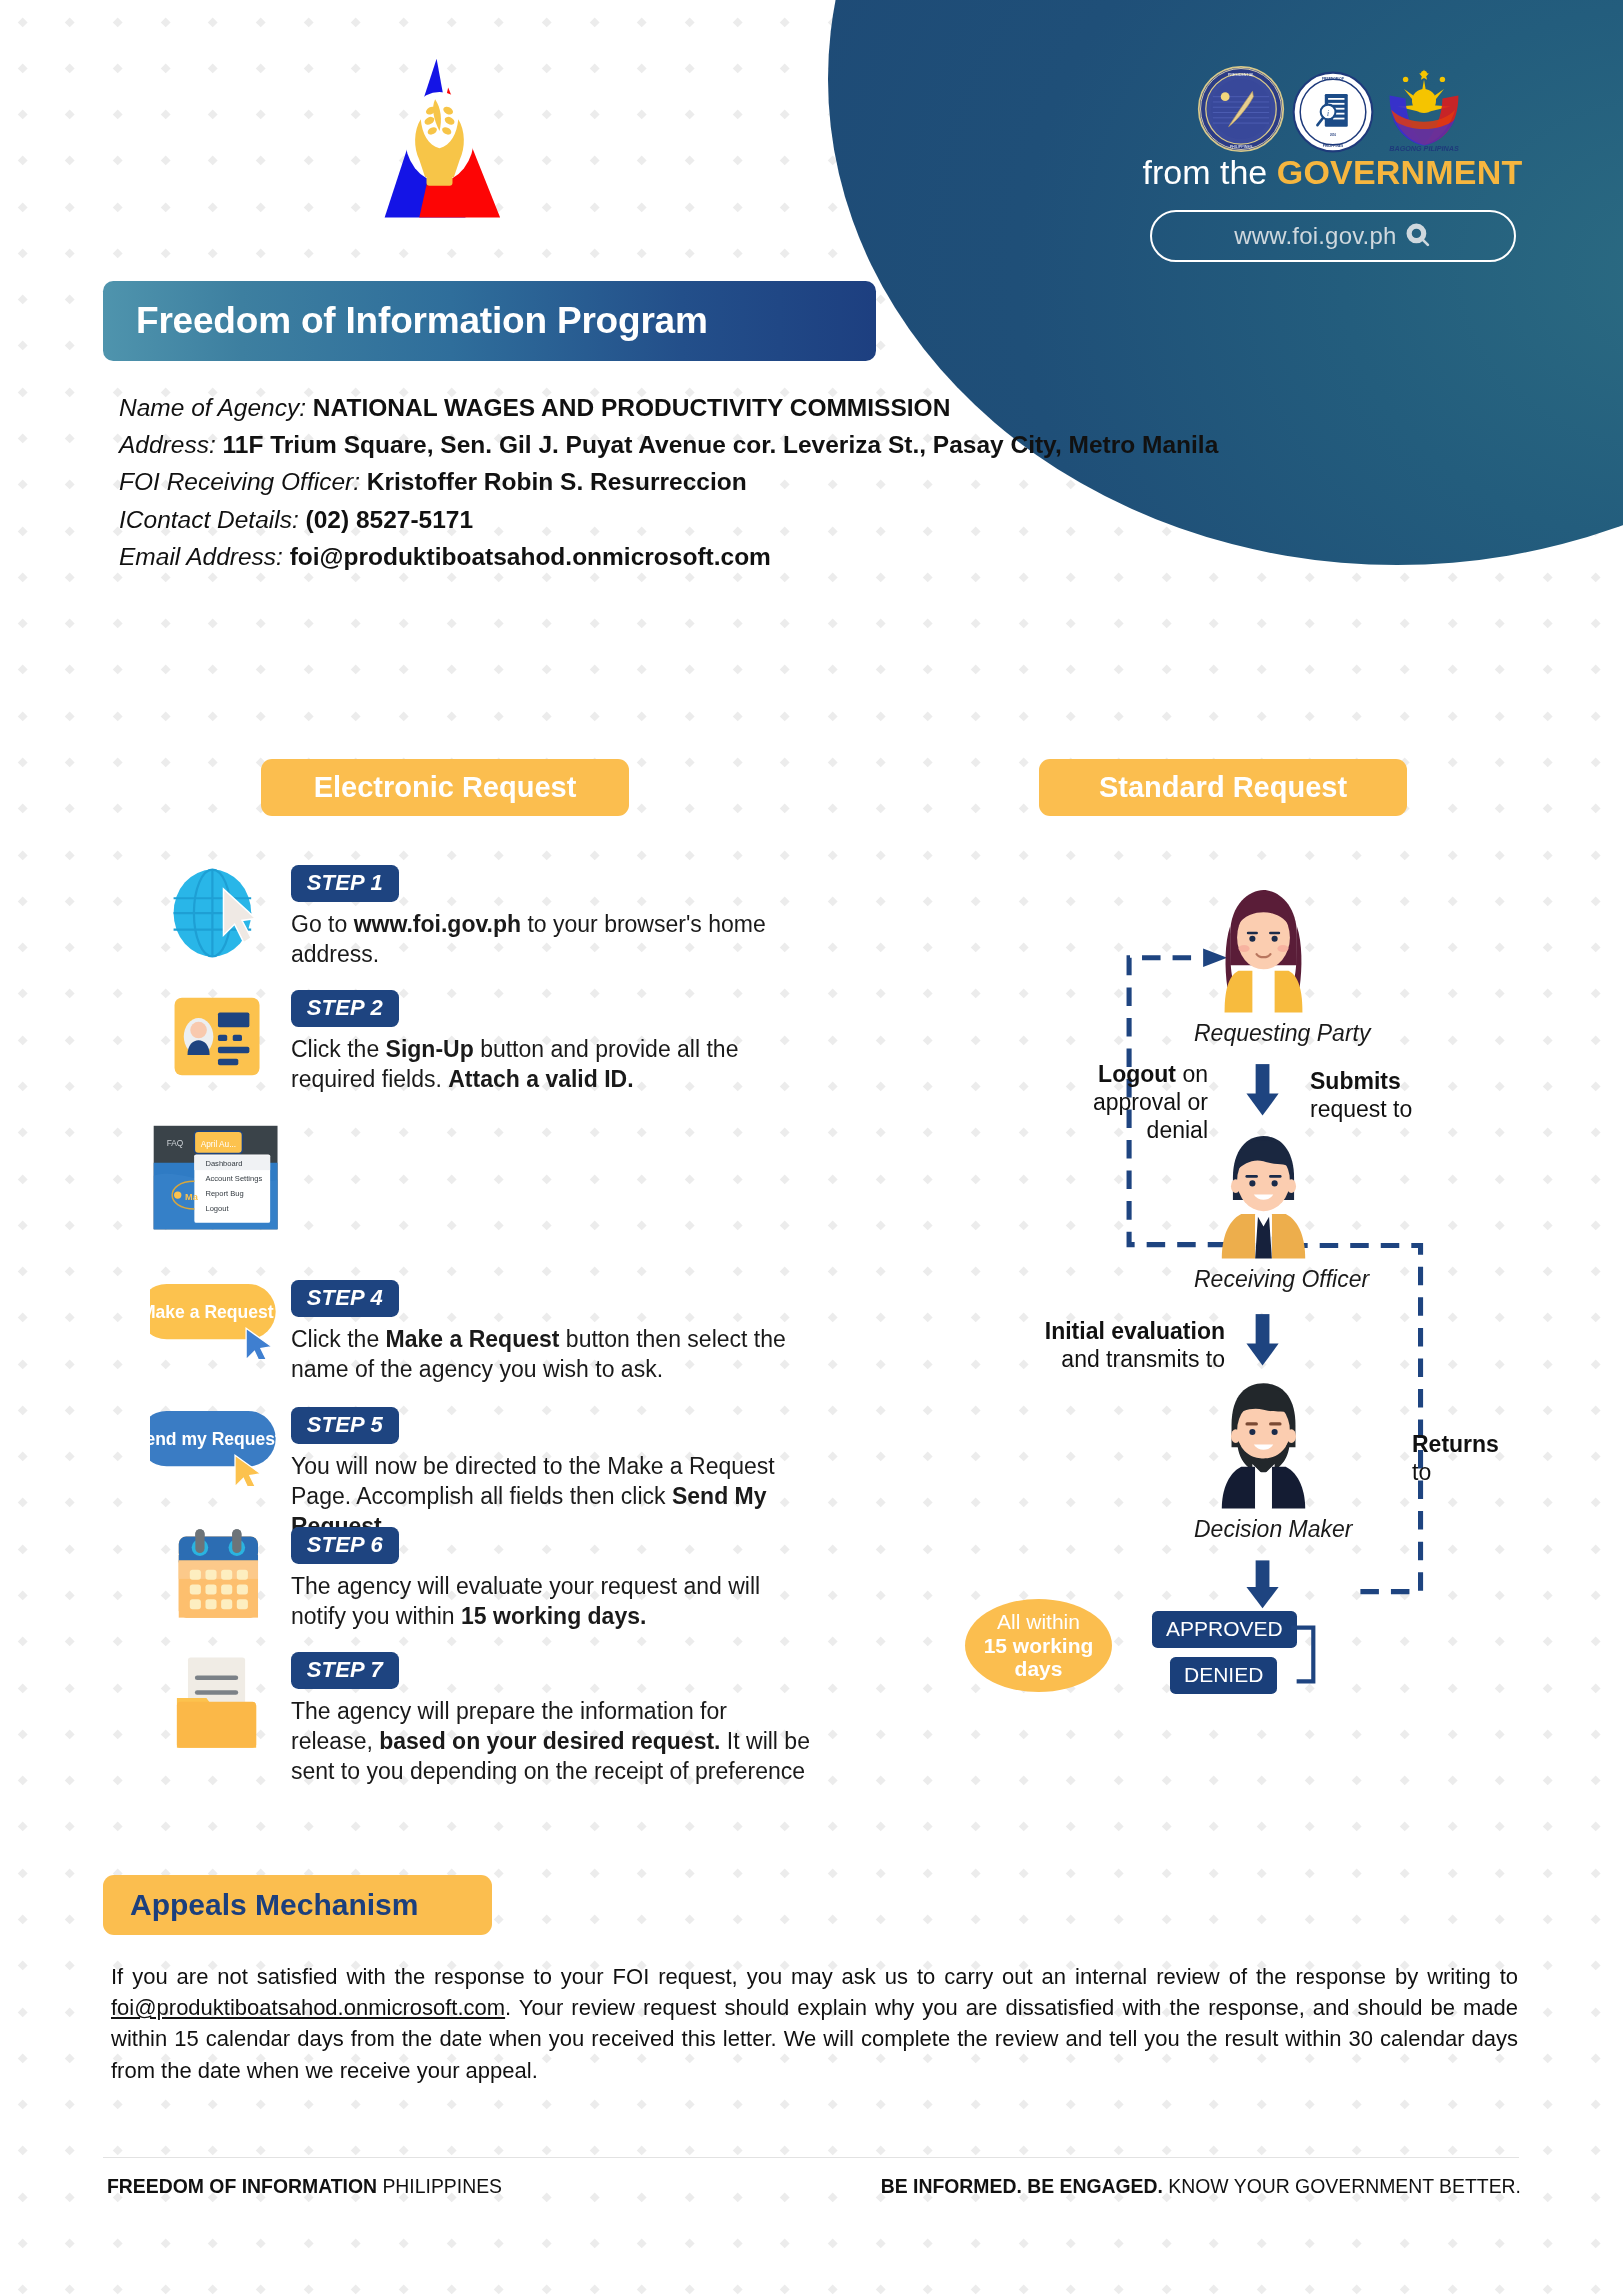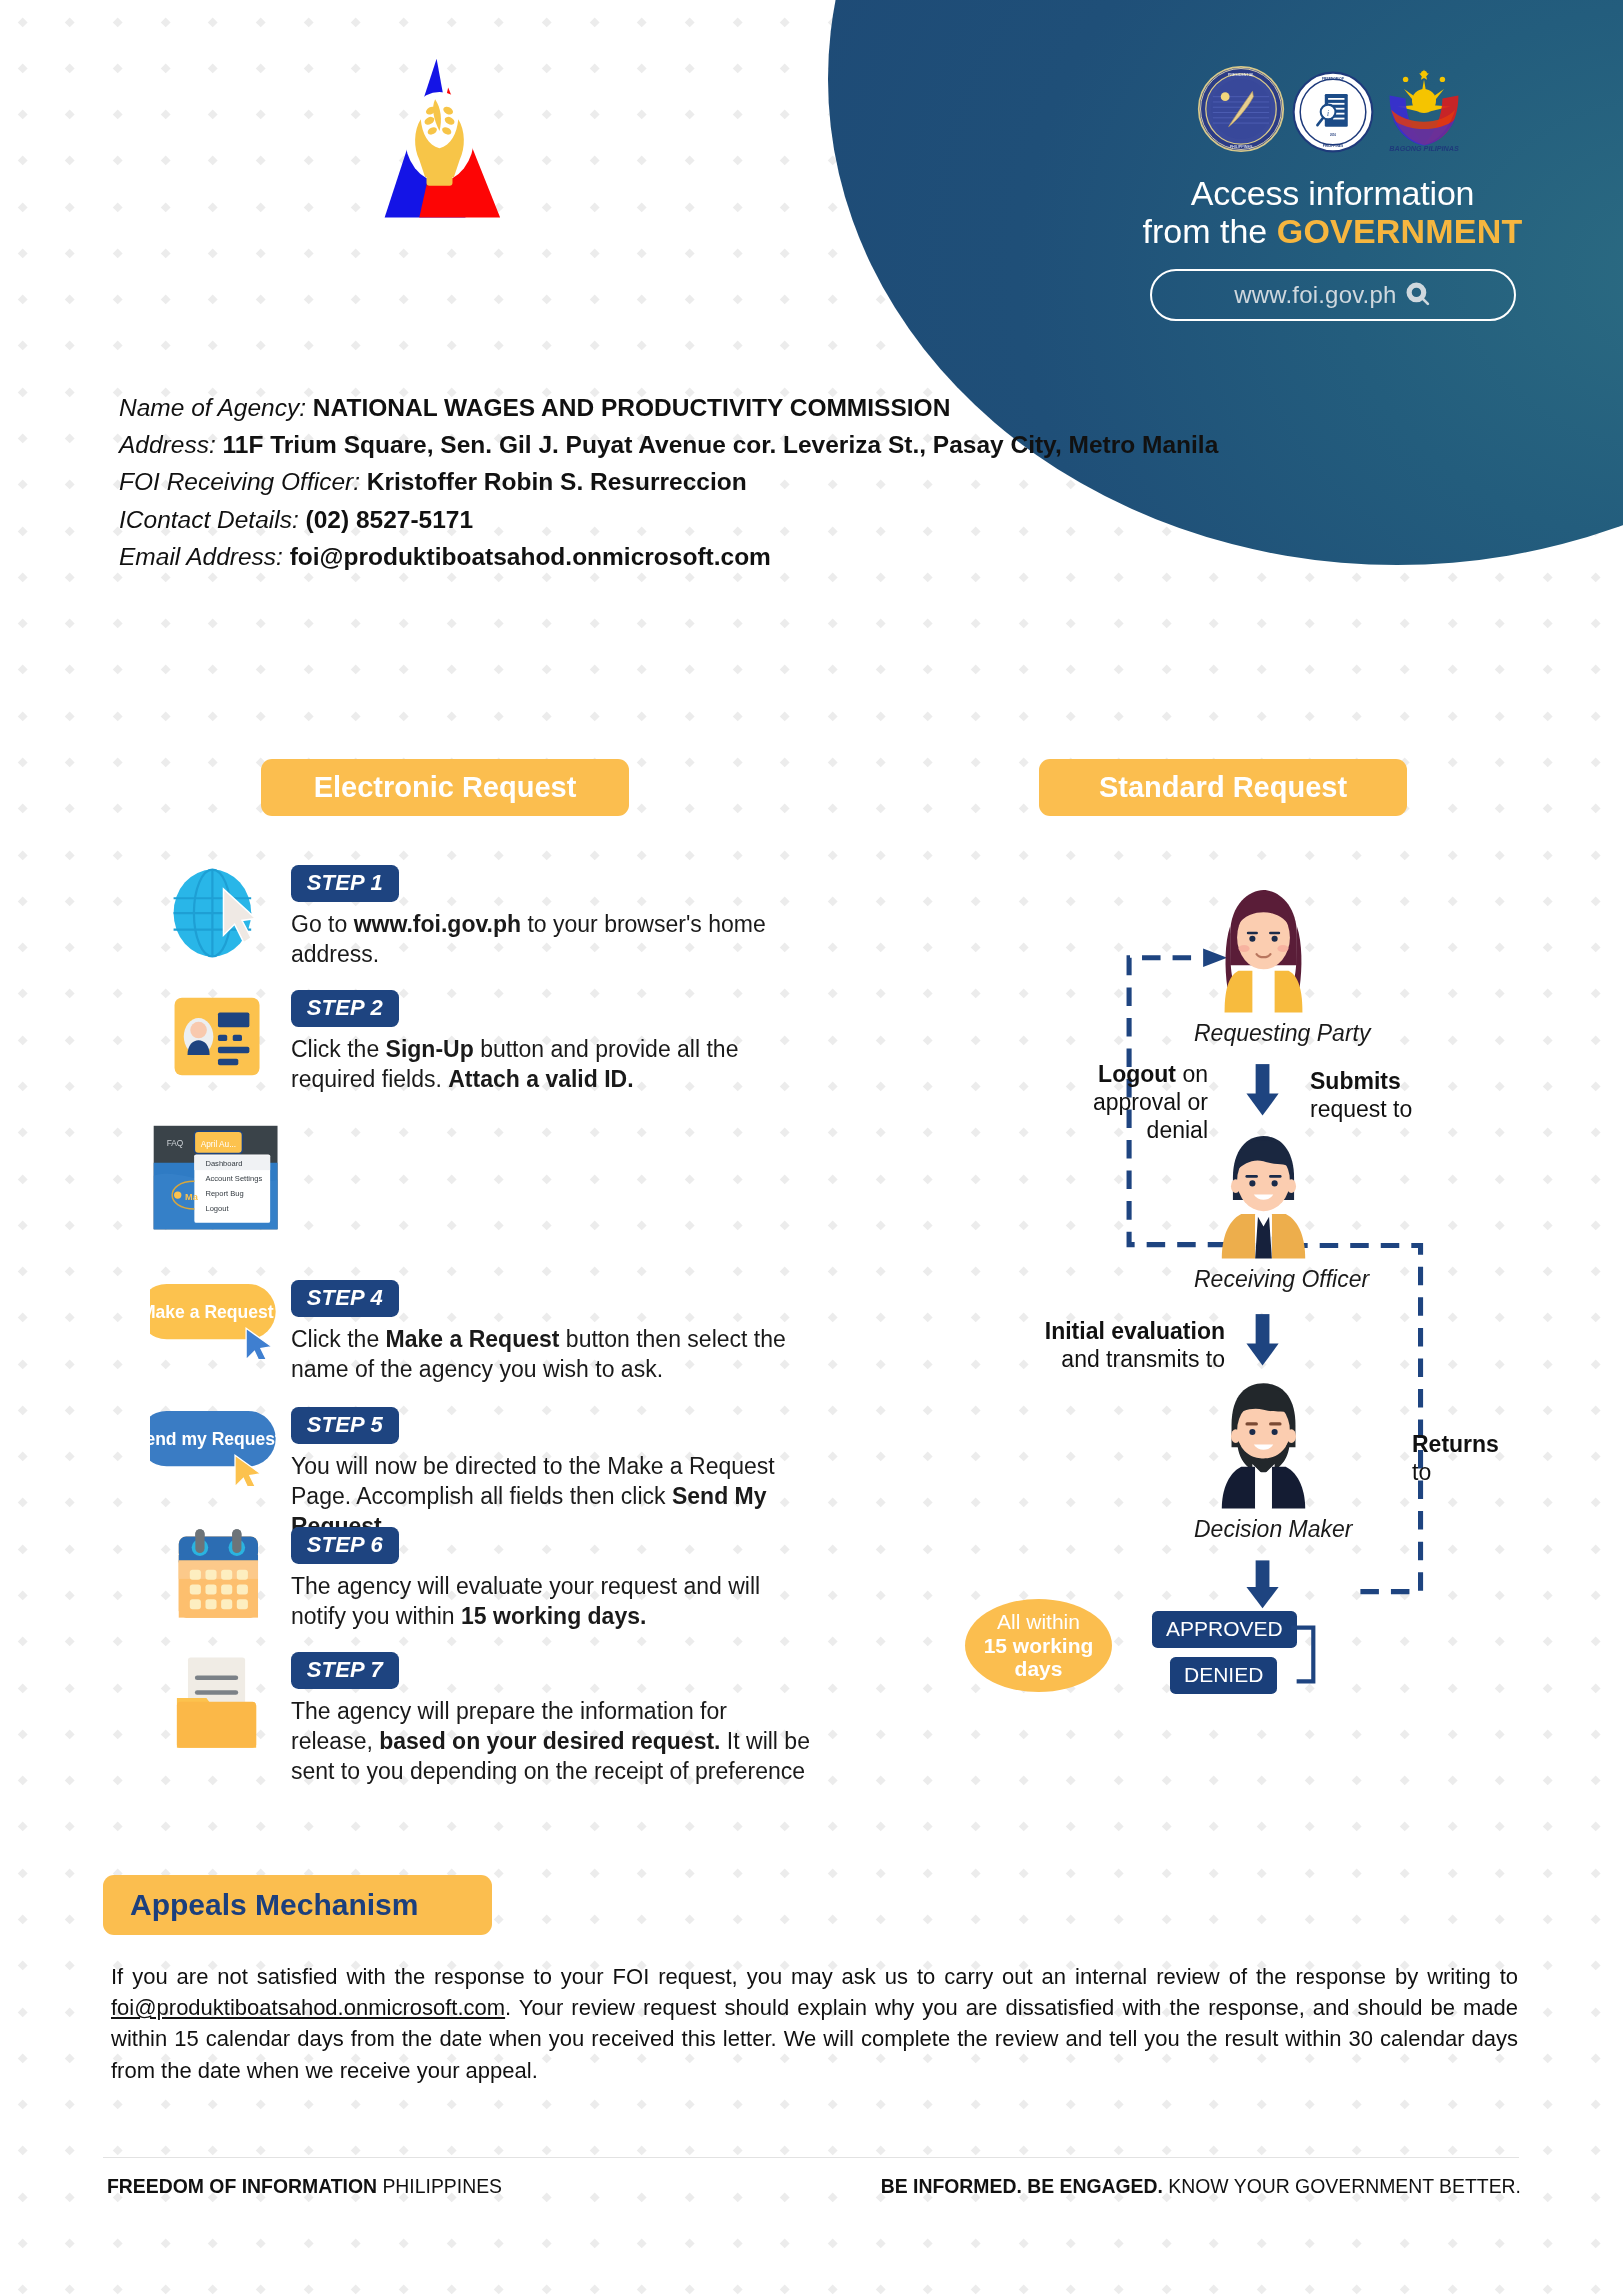--- a/index.html
+++ b/index.html
@@ -2020,21 +2020,20 @@
           </g>
           <path d="M12 38 C12 74 30 96 55 100 C42 86 32 64 32 42 Z" fill="#3a2ed0" opacity="0.92"></path>
           <path d="M98 38 C98 74 80 96 55 100 C68 86 78 64 78 42 Z" fill="#d62020" opacity="0.92"></path>
           <path d="M14 56 C22 82 38 96 55 100 C70 96 86 82 94 56 C76 76 34 76 14 56 Z" fill="#e03a10" opacity="0.85"></path>
           <path d="M16 68 C26 88 40 98 55 101 C70 98 84 88 94 68 C74 84 36 84 16 68 Z" fill="#3a2ed0" opacity="0.7"></path>
           <text x="55" y="108" font-size="9" fill="#1e3a7b" text-anchor="middle" font-weight="bold" font-style="italic" font-family="Liberation Sans, sans-serif">BAGONG PILIPINAS</text>
         </svg>
       </div>
     </div>
 
-    <div class="access-line1">Access information</div>
     <div class="access-line2">
       <span>from the </span><span class="gov-word">GOVERNMENT</span>
     </div>
 
     <div class="url-pill">
       <span class="url-text">www.foi.gov.ph</span>
       <svg width="25" height="25" viewBox="0 0 24 24">
         <circle cx="10" cy="10" r="7" class="url-mag"></circle>
         <line x1="15" y1="15" x2="21" y2="21" stroke="#cfd8de" stroke-width="2.6" stroke-linecap="round"></line>
       </svg>
@@ -2053,20 +2052,23 @@
         <ellipse cx="73" cy="51" rx="3.6" ry="2.4" transform="rotate(-28 73 51)"></ellipse>
         <ellipse cx="87" cy="51" rx="3.6" ry="2.4" transform="rotate(28 87 51)"></ellipse>
         <ellipse cx="75" cy="58" rx="3.4" ry="2.3" transform="rotate(-28 75 58)"></ellipse>
         <ellipse cx="85" cy="58" rx="3.4" ry="2.3" transform="rotate(28 85 58)"></ellipse>
       </g>
       <path d="M67 50 C62 58 62 70 66 78 L70 90 L90 90 L94 78 C98 70 98 58 93 50 C92 60 88 68 80 70 C72 68 68 60 67 50 Z" fill="#f7c548"></path>
       <rect x="71" y="76" width="18" height="20" rx="2" fill="#f7c548"></rect>
     </svg>
   </div>
 
+  <div class="program-banner">
+    <span>Freedom of Information Program</span>
+  </div>
 
   <div class="agency-info">
     <div class="agency-row">
       <span class="lbl">Name of Agency:</span>
       <span class="val">NATIONAL WAGES AND PRODUCTIVITY COMMISSION</span>
     </div>
     <div class="agency-row">
       <span class="lbl">Address:</span>
       <span class="val">11F Trium Square, Sen. Gil J. Puyat Avenue cor. Leveriza St., Pasay City, Metro Manila</span>
     </div>

